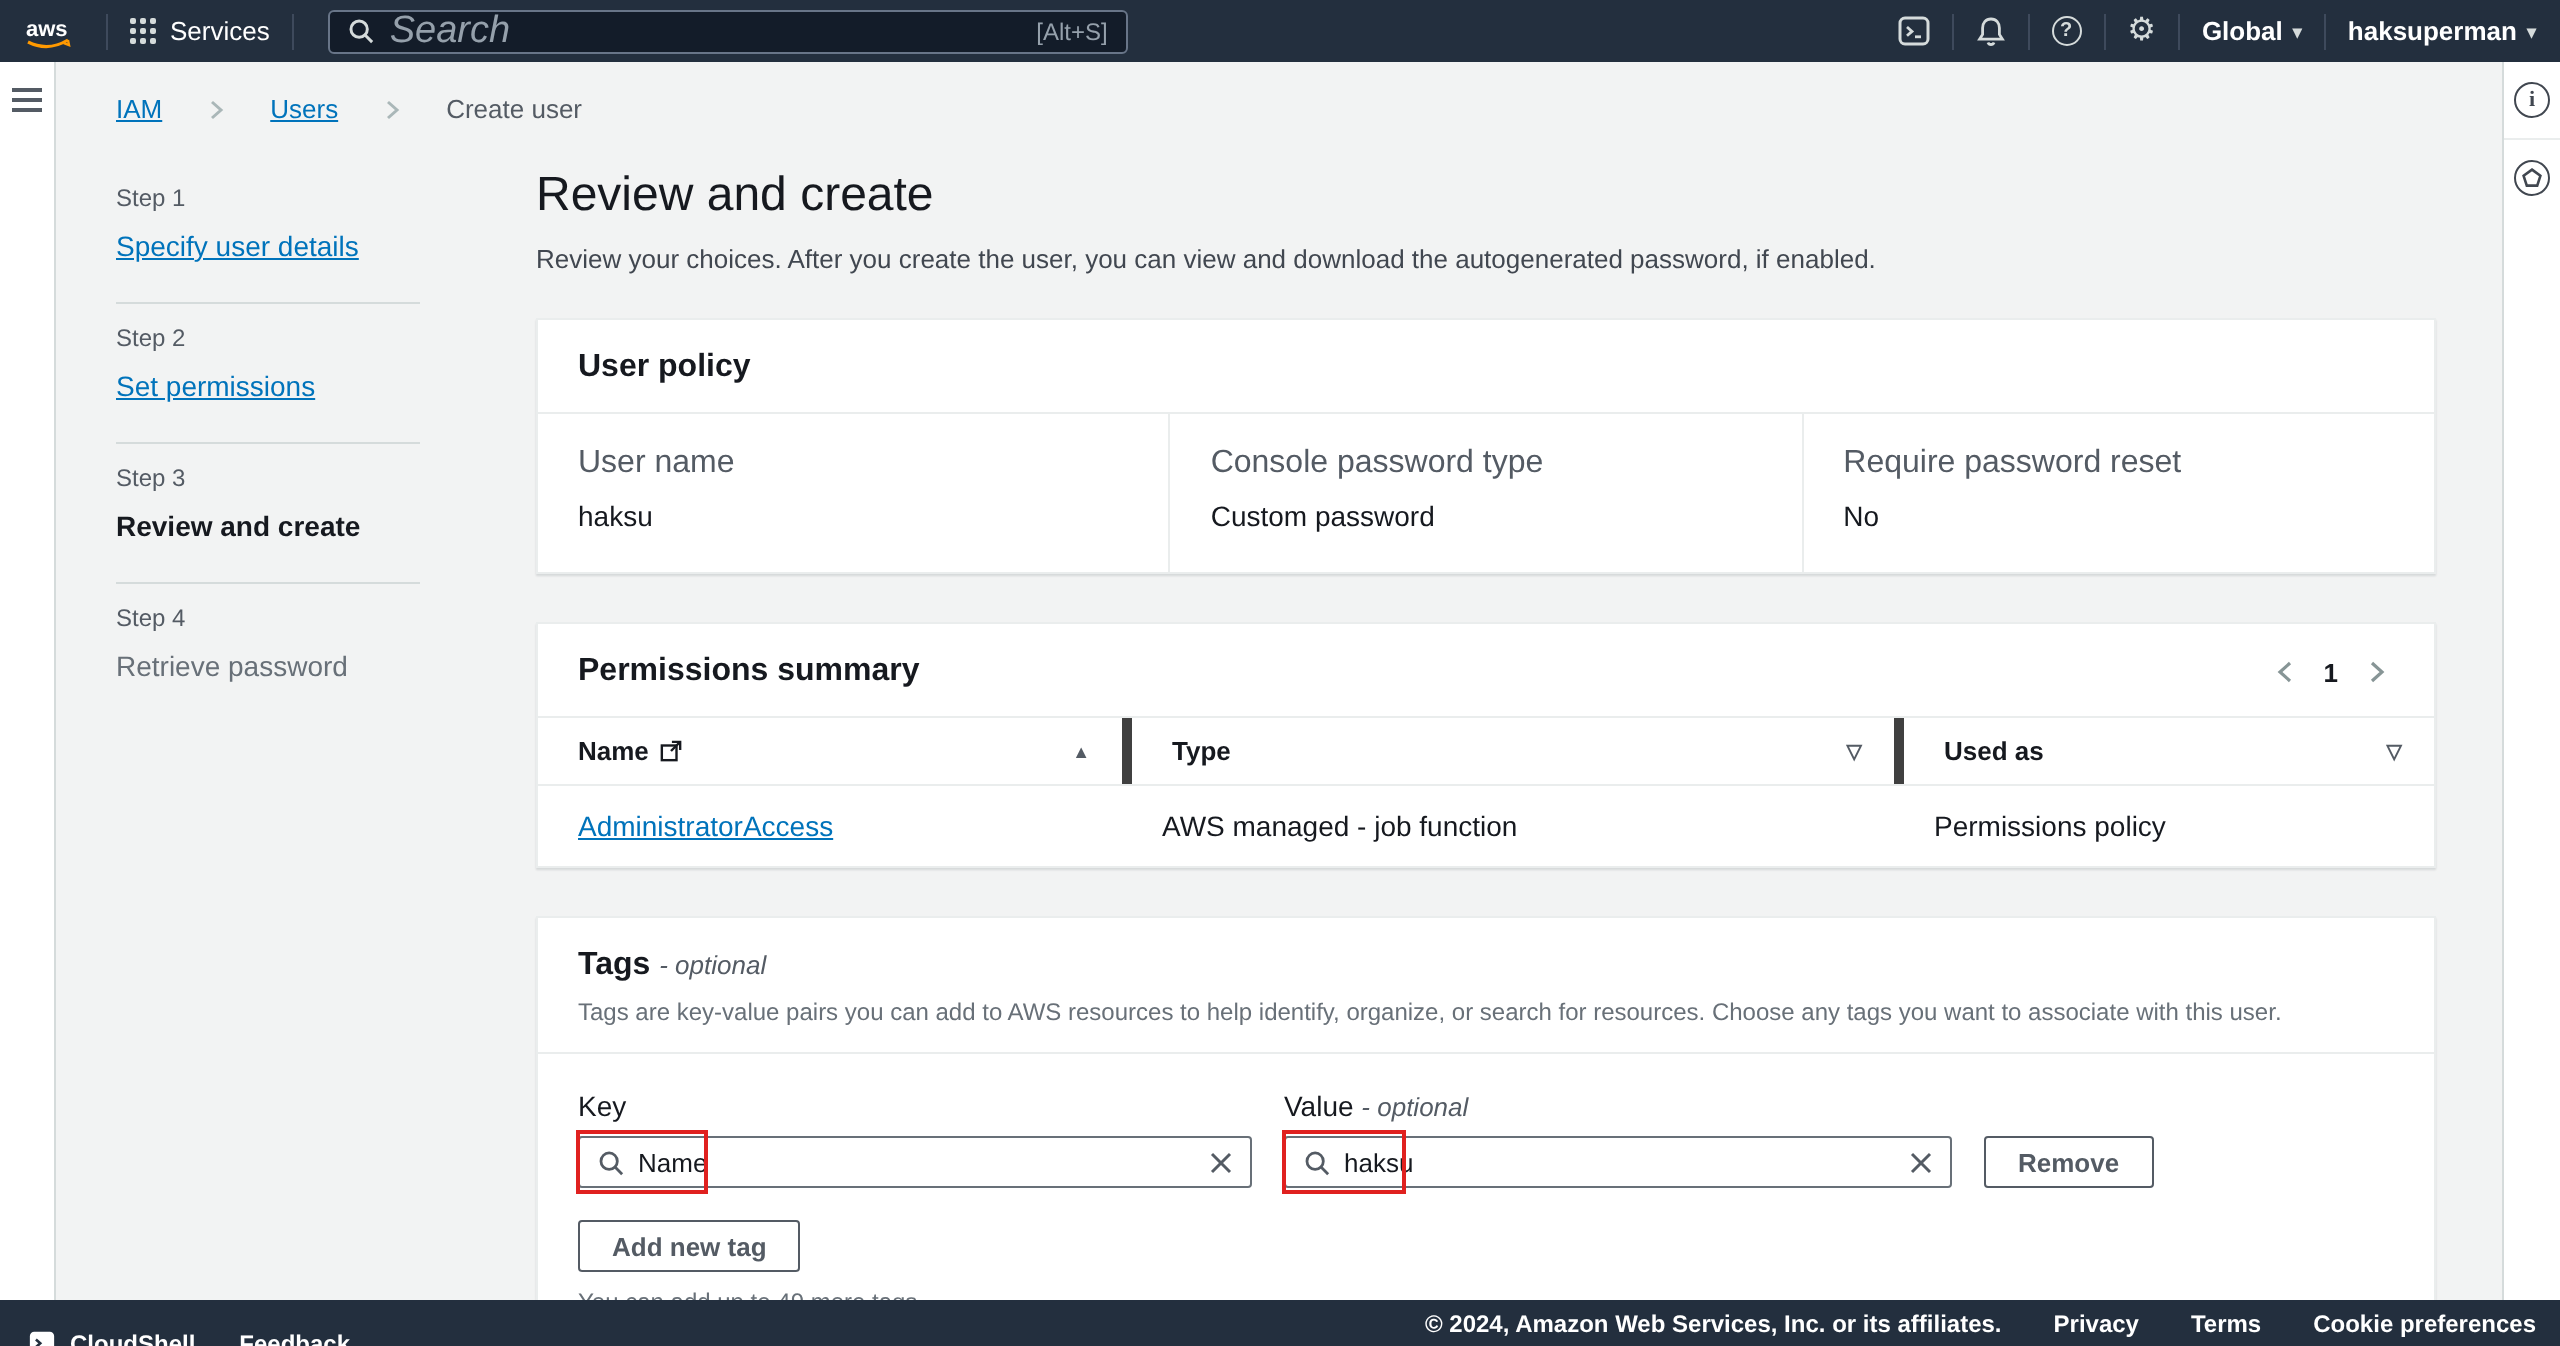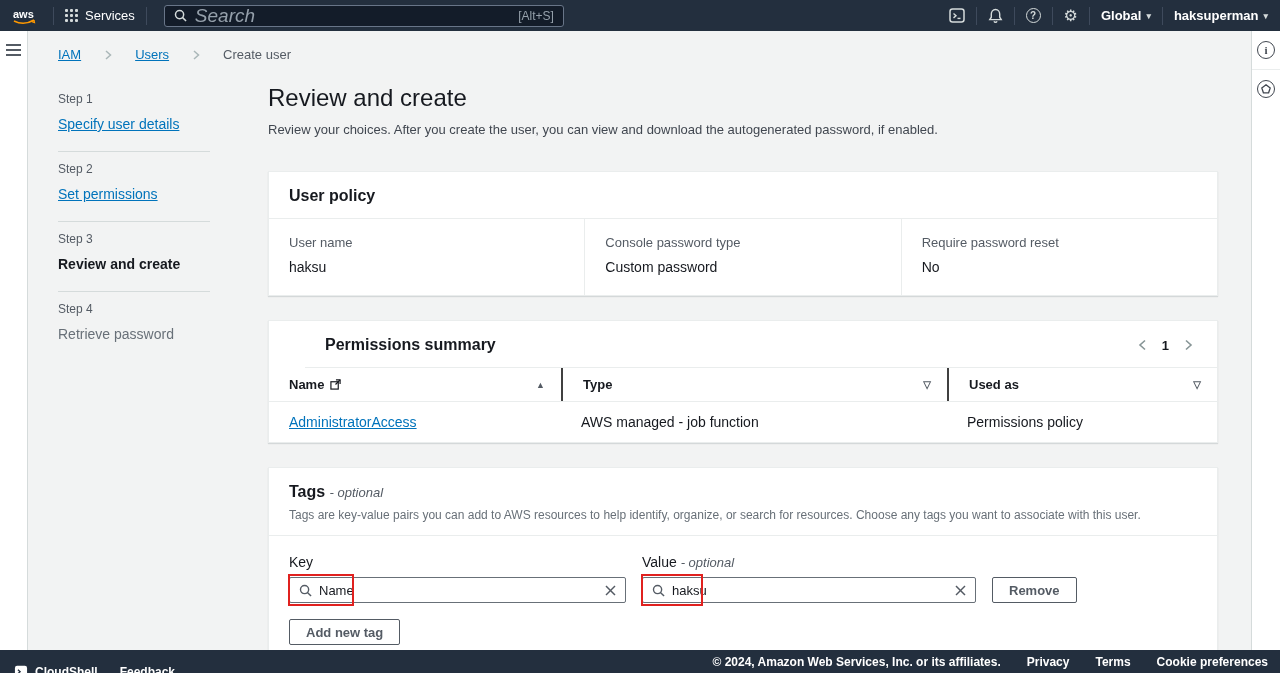--- a/index.html
+++ b/index.html
@@ -43,41 +43,41 @@
   .steps { flex:none; width:152px; margin-right:58px; }
   .step { padding:10px 0 18px; }
   .step + .step { border-top:1px solid #d5dbdb; }
   .step-num { font-size:12px; color:#545b64; margin-bottom:9px; }
   .step-link { font-size:14px; color:#0073bb; text-decoration:underline; cursor:pointer; }
   .step-current { font-size:14px; font-weight:700; color:#16191f; }
   .step-disabled { font-size:14px; color:#687078; }
 
   .main { width:950px; }
   h1.page-title { font-size:24px; font-weight:400; color:#16191f; margin:2px 0 10px; }
-  .page-desc { font-size:13px; color:#414750; margin-bottom:34px; }
+  .page-desc { font-size:13px; color:#414750; margin-bottom:22px; }
 
   .panel { background:#fff; border:1px solid #eaeded; box-shadow:0 1px 1px 0 rgba(0,28,36,.12); margin-bottom:24px; }
   .panel-header { padding:15px 20px 13px; border-bottom:1px solid #eaeded; }
   .panel-title { font-size:16px; font-weight:700; color:#16191f; display:inline; }
 
   
   .ud-grid { display:flex; }
   .ud-col { flex:1; padding:16px 20px 20px; }
   .ud-col + .ud-col { border-left:1px solid #eaeded; }
-  .field-label { font-size:13px; color:#545b64; margin-bottom:9px; }
+  .field-label { font-size:16px; color:#545b64; margin-bottom:9px; }
   .field-value { font-size:14px; color:#16191f; }
 
   
-  .ps-header { display:flex; justify-content:space-between; align-items:center; padding:15px 20px 13px; border-bottom:1px solid #eaeded;margin-left:36px; }
+  .ps-header { display:flex; justify-content:space-between; align-items:center; padding:15px 20px 13px; border-bottom:1px solid #eaeded; }
   .pagination { display:flex; align-items:center; gap:15px; padding-right:4px; }
   .page-chevron { cursor:pointer; display:flex; }
   .page-num { font-size:13px; font-weight:700; color:#16191f; }
   .table-head { display:flex; border-bottom:1px solid #eaeded; }
   .th { display:flex; align-items:center; gap:6px; padding:9px 16px 9px 20px; font-size:13px; font-weight:700; color:#16191f; }
-  .th + .th { border-left:2px solid #404040; }
+  .th + .th { border-left:5px solid #404040; }
   .col-name { width:292px; flex:none; }
   .col-type { width:386px; flex:none; }
   .col-used { flex:1; }
   .th .spacer { flex:1; }
   .sort-asc { font-size:9px; color:#545b64; }
   .filter-glyph { font-size:10px; color:#545b64; }
   .tr { display:flex; }
   .td { padding:12px 20px; font-size:14px; color:#16191f; }
   a.cell-link { color:#0073bb; text-decoration:underline; cursor:pointer; font-size:14px; }
 

